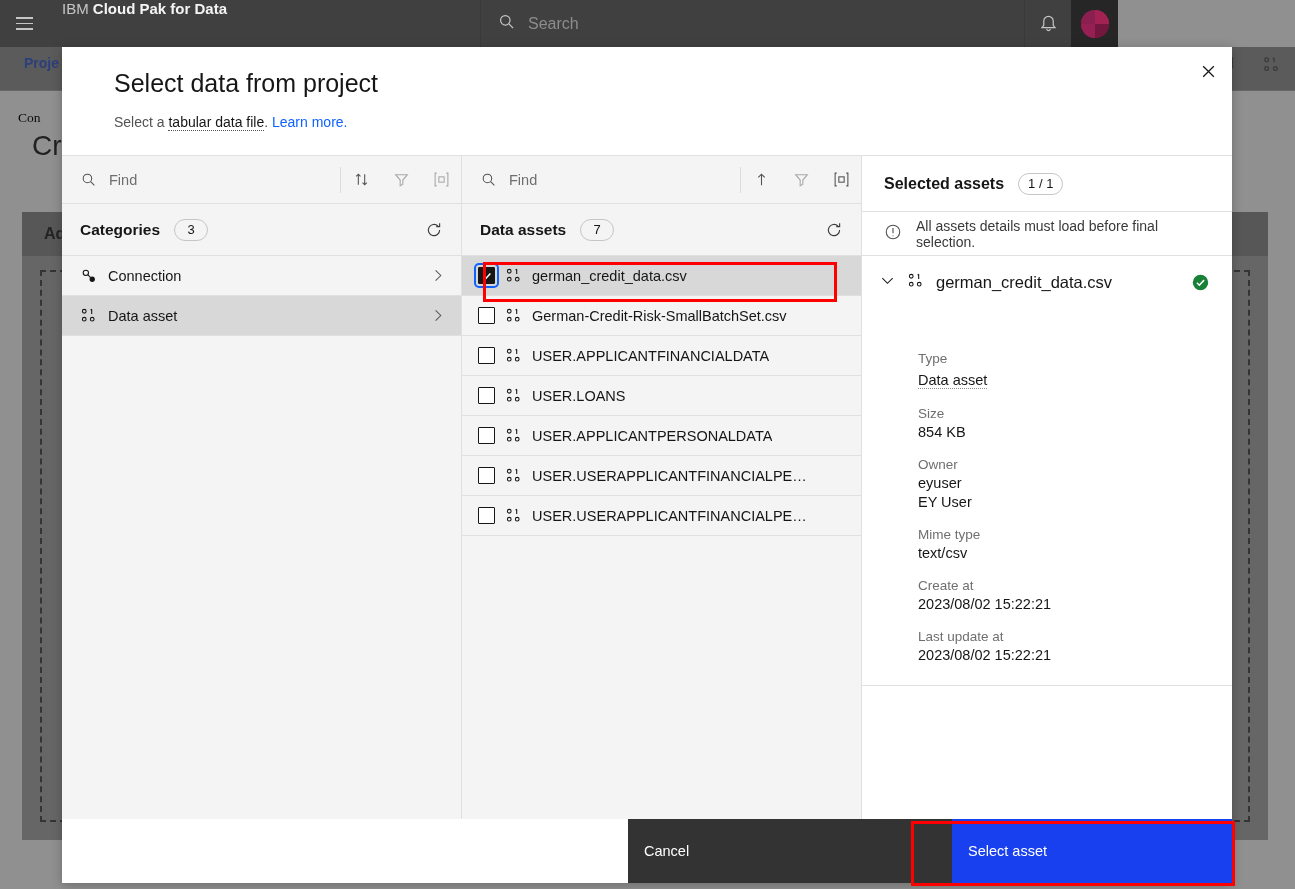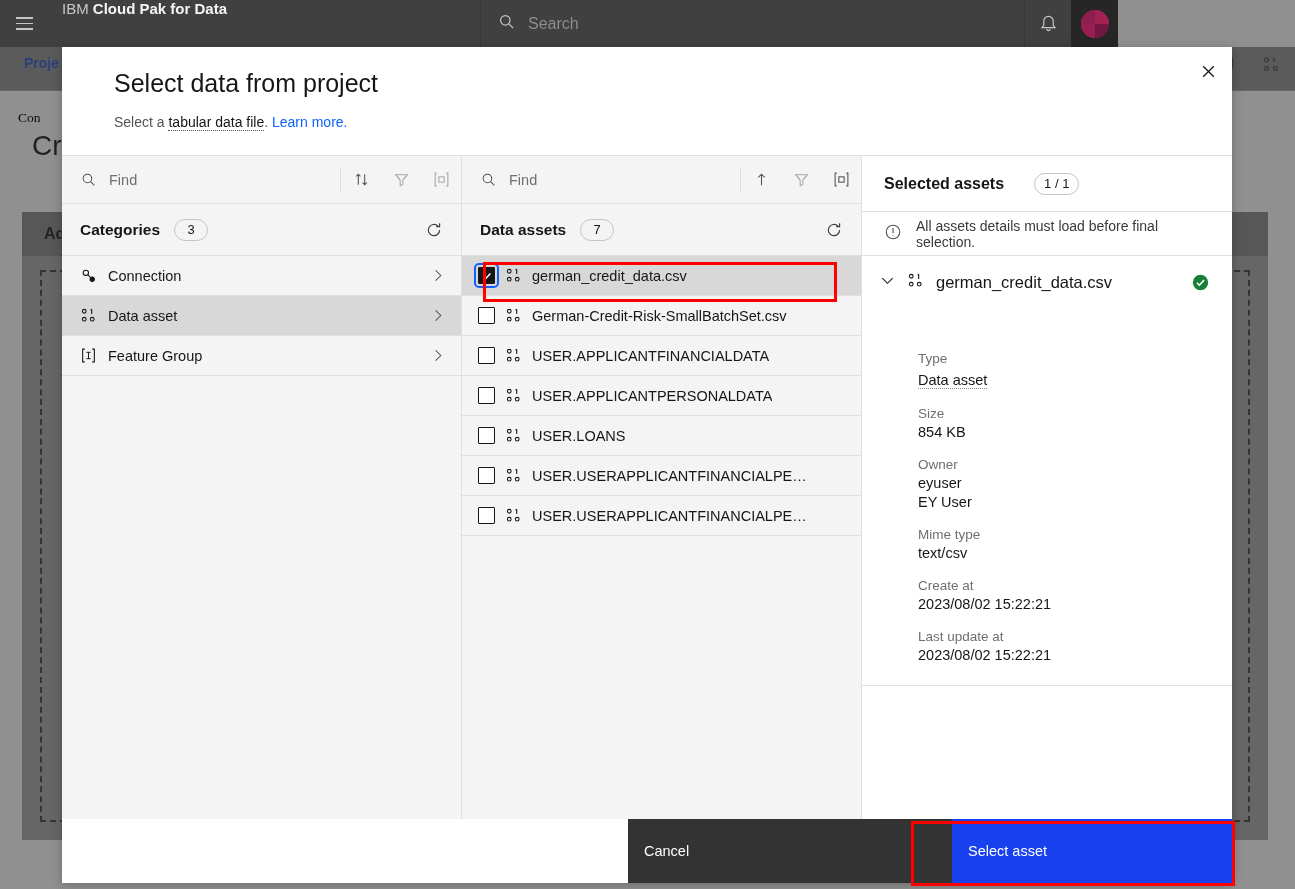--- a/index.html
+++ b/index.html
@@ -149,21 +149,21 @@
   .asset-row .ic { display: flex; align-items: center; color: #161616; flex: 0 0 auto; }
   .asset-row .nm { white-space: nowrap; overflow: hidden; text-overflow: ellipsis; }
 
   .annot-red {
     position: absolute; border: 3px solid #fe0000; pointer-events: none; z-index: 50;
   }
 
   
   .sel-head {
     height: 56px; flex: 0 0 56px; display: flex; align-items: center;
-    padding: 0 22px; border-bottom: 1px solid #e0e0e0; background: #fff; gap: 16px;
+    padding: 0 22px; border-bottom: 1px solid #e0e0e0; background: #fff;
   }
   .sel-head .lbl { font-size: 16px; font-weight: 700; color: #161616; }
   .notice {
     height: 44px; flex: 0 0 44px; display: flex; align-items: center; gap: 14px;
     padding: 0 22px; border-bottom: 1px solid #e0e0e0; font-size: 14px; color: #393939;
   }
   .detail-scroll { flex: 1; overflow: hidden; }
   .detail-card { border-bottom: 1px solid #e0e0e0; padding-bottom: 22px; }
   .detail-top {
     display: flex; align-items: center; gap: 12px; padding: 16px 22px 10px 18px;
@@ -342,34 +342,20 @@
                 <path d="M22 4v9M20 6l2-2"></path>
             </svg>
           </span>
           <span>Data asset</span>
           <span class="chev">
             <svg width="15" height="15" viewBox="0 0 32 32" fill="none" stroke="#525252" stroke-width="2.2">
               <path d="M12 5l11 11-11 11"></path>
             </svg>
           </span>
         </div>
-        <div class="cat-row">
-          <span class="ic">
-            <svg width="17" height="17" viewBox="0 0 32 32" fill="none" stroke="#161616" stroke-width="2">
-              <path d="M9 4H5v24h4M23 4h4v24h-4"></path>
-              <path d="M12 10h8M16 10v12M12 22h8" stroke-width="1.8"></path>
-            </svg>
-          </span>
-          <span>Feature Group</span>
-          <span class="chev">
-            <svg width="15" height="15" viewBox="0 0 32 32" fill="none" stroke="#525252" stroke-width="2.2">
-              <path d="M12 5l11 11-11 11"></path>
-            </svg>
-          </span>
-        </div>
       </div>
     </div>
 
     <div class="pane pane-mid">
       <div class="findbar">
         <span class="mag">
           <svg width="17" height="17" viewBox="0 0 32 32" fill="none" stroke="#525252" stroke-width="2">
             <circle cx="14" cy="14" r="8"></circle>
               <path d="M20 20l7 7"></path>
           </svg>
@@ -450,33 +436,33 @@
           <div class="asset-row">
             <span class="cb "></span>
             <span class="ic">
               <svg width="17" height="17" viewBox="0 0 32 32" fill="none" stroke="#161616" stroke-width="2">
   <circle cx="8" cy="8" r="3.5"></circle>
                 <circle cx="8" cy="23" r="3.5"></circle>
   <circle cx="23" cy="23" r="3.5"></circle>
                 <path d="M22 4v9M20 6l2-2"></path>
               </svg>
             </span>
-            <span class="nm">USER.APPLICANTPERSONALDATA</span>
+            <span class="nm">USER.LOANS</span>
           </div>
           <div class="asset-row">
             <span class="cb "></span>
             <span class="ic">
               <svg width="17" height="17" viewBox="0 0 32 32" fill="none" stroke="#161616" stroke-width="2">
   <circle cx="8" cy="8" r="3.5"></circle>
                 <circle cx="8" cy="23" r="3.5"></circle>
   <circle cx="23" cy="23" r="3.5"></circle>
                 <path d="M22 4v9M20 6l2-2"></path>
               </svg>
             </span>
-            <span class="nm">USER.LOANS</span>
+            <span class="nm">USER.APPLICANTPERSONALDATA</span>
           </div>
           <div class="asset-row">
             <span class="cb "></span>
             <span class="ic">
               <svg width="17" height="17" viewBox="0 0 32 32" fill="none" stroke="#161616" stroke-width="2">
   <circle cx="8" cy="8" r="3.5"></circle>
                 <circle cx="8" cy="23" r="3.5"></circle>
   <circle cx="23" cy="23" r="3.5"></circle>
                 <path d="M22 4v9M20 6l2-2"></path>
               </svg>

